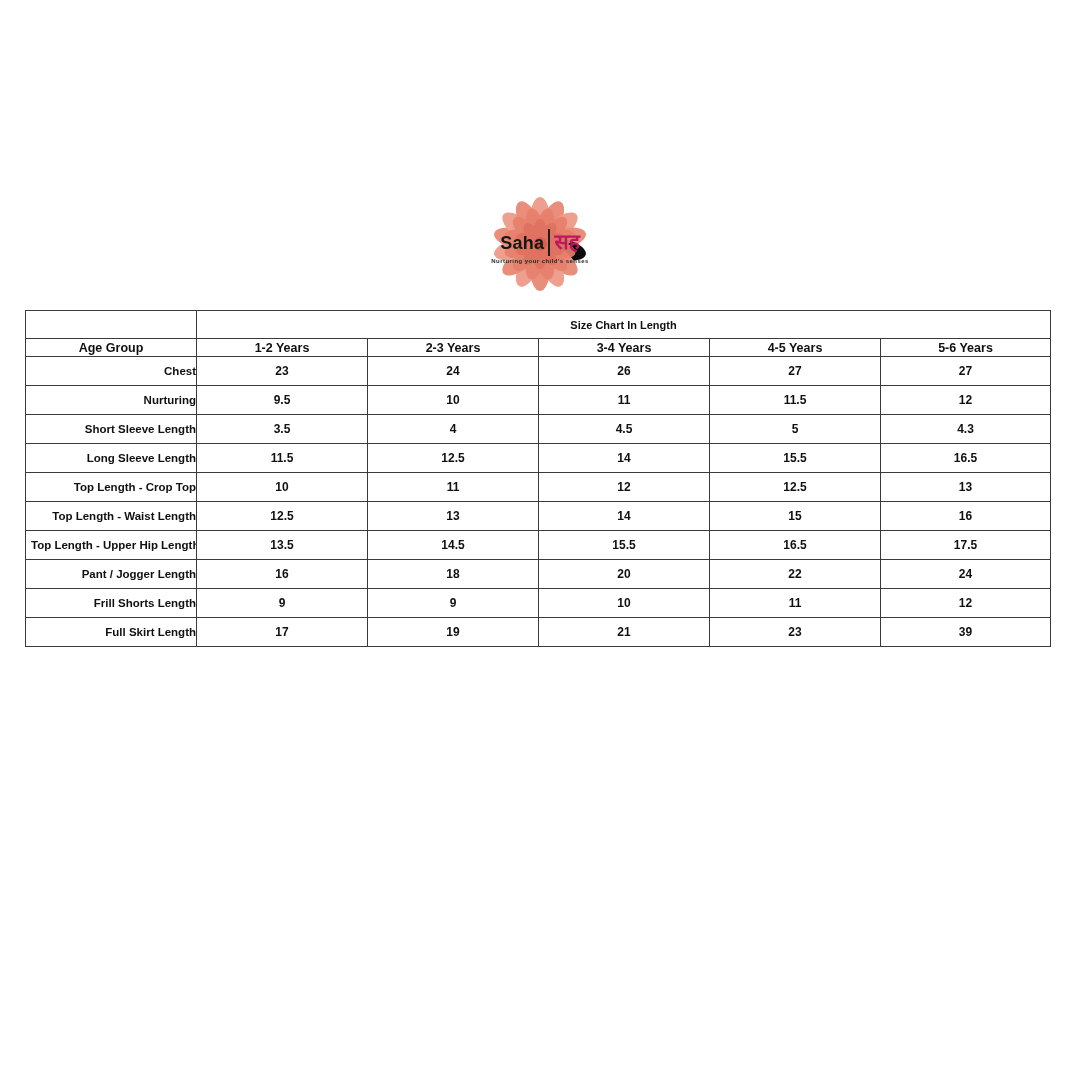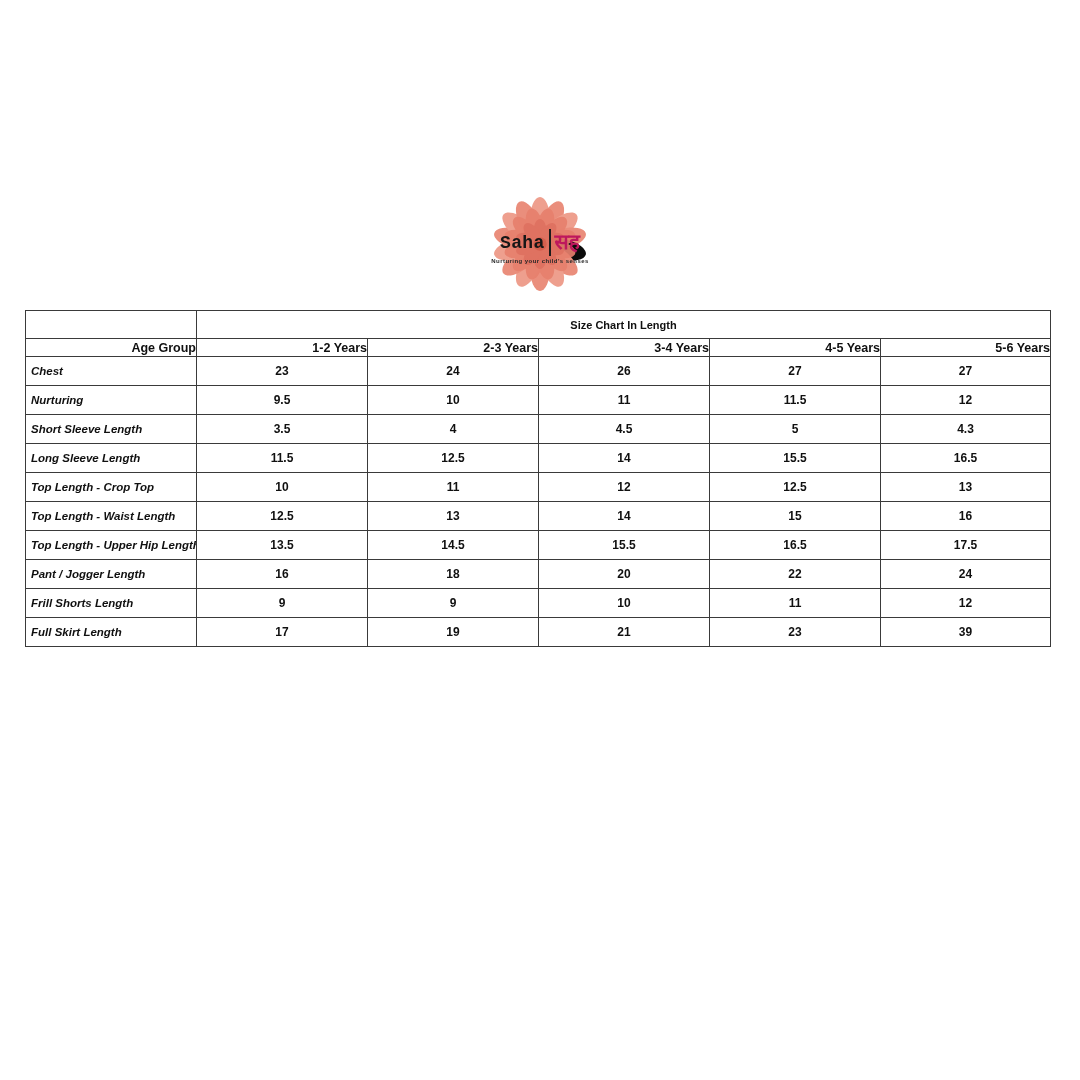--- a/index.html
+++ b/index.html
@@ -30,21 +30,21 @@
   .brand-line {
     position: absolute;
     top: 33px; left: 0;
     width: 100%;
     display: flex;
     align-items: center;
     justify-content: center;
     gap: 4px;
   }
   .brand-en {
-    font-family: Liberation Mono, monospace;
+    font-family: Liberation Sans, sans-serif;
     font-weight: 700;
     font-size: 18px;
     letter-spacing: 0.3px;
     color: #161616;
     line-height: 1;
   }
   .brand-bar {
     width: 2px;
     height: 27px;
     background: #1c1c1c;
@@ -88,33 +88,32 @@
   .title-row td {
     height: 28px;
     font-size: 11px;
     font-weight: 700;
     text-align: center;
   }
   .header-row th {
     height: 18px;
     font-size: 12.5px;
     font-weight: 700;
-    text-align: right;
+    text-align: center;
   }
   tbody.data-rows td {
     height: 29px;
     font-size: 12px;
     font-weight: 700;
     text-align: center;
   }
   tbody.data-rows td.row-label {
-    text-align: left;
+    text-align: right;
     padding-left: 5px;
     font-size: 11.5px;
-    font-style: italic;
   }
 </style>
 </head>
 <body>
 
 <div class="logo">
   <svg class="flower" viewBox="0 0 100 100" xmlns="http://www.w3.org/2000/svg">
 
     <g opacity="0.95">
       <ellipse cx="50" cy="25" rx="10.5" ry="24" fill="#ee9a88" transform="rotate(0 50 50)"></ellipse>

